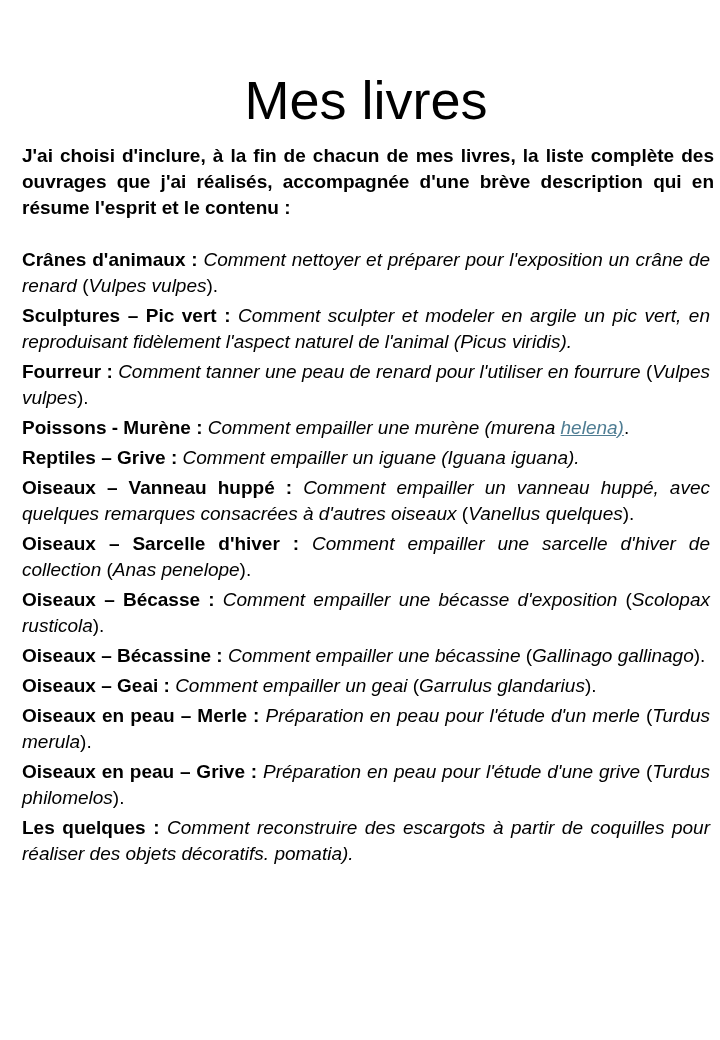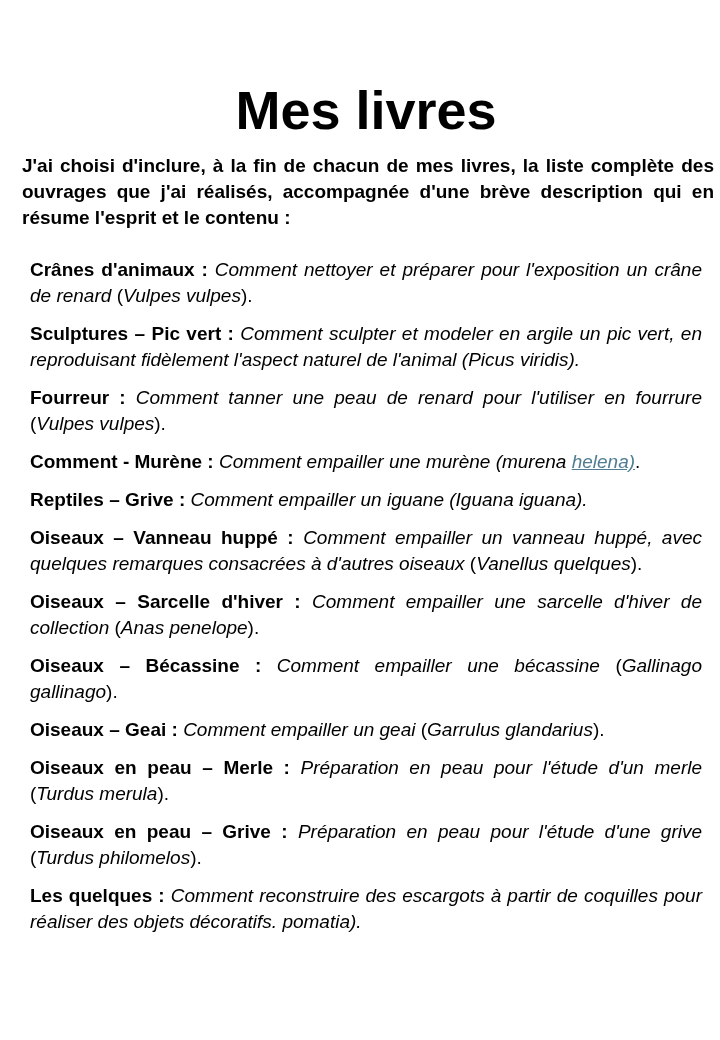--- a/index.html
+++ b/index.html
@@ -13,36 +13,36 @@
     overflow: hidden;
     font-family: "Liberation Sans", sans-serif;
     color: #000000;
   }
   .page {
     padding: 0 6px 0 18px;
     box-sizing: border-box;
     width: 720px;
   }
   h1.doc-title {
-    margin: 10px;
+    margin: 0;
     padding-top: 68px;
     text-align: center;
     font-size: 54px;
     line-height: 1.2;
-    font-weight: bold;
+    font-weight: normal;
   }
   p.intro {
     margin: 10px 0 26px 4px;
     font-weight: bold;
     font-size: 19px;
     line-height: 26px;
     text-align: justify;
   }
   #book-list p.item {
-    margin: 12px;
+    margin: 4px;
     font-size: 19px;
     line-height: 26px;
     text-align: justify;
   }
   .seg-b { font-weight: bold; font-style: normal; }
   .seg-i { font-style: italic; }
   .seg-r { font-style: normal; }
   .seg-link {
     font-style: italic;
     color: var(--link-color, #4f7d93);
@@ -55,23 +55,24 @@
 
 <div class="page">
   <h1 class="doc-title">Mes livres</h1>
 
   <p class="intro">J'ai choisi d'inclure, à la fin de chacun de mes livres, la liste complète des ouvrages que j'ai réalisés, accompagnée d'une brève description qui en résume l'esprit et le contenu :</p>
 
   <div id="book-list">
       <p class="item"><span class="seg-b">Crânes d'animaux : </span><span class="seg-i">Comment nettoyer et préparer pour l'exposition un crâne de renard </span><span class="seg-r">(</span><span class="seg-i">Vulpes vulpes</span><span class="seg-r">).</span></p>
       <p class="item"><span class="seg-b">Sculptures – Pic vert : </span><span class="seg-i">Comment sculpter et modeler en argile un pic vert, en reproduisant fidèlement l'aspect naturel de l'animal (Picus viridis).</span></p>
       <p class="item"><span class="seg-b">Fourreur : </span><span class="seg-i">Comment tanner une peau de renard pour l'utiliser en fourrure </span><span class="seg-r">(</span><span class="seg-i">Vulpes vulpes</span><span class="seg-r">).</span></p>
-      <p class="item"><span class="seg-b">Comment - Murène : </span><span class="seg-i">Comment empailler une murène (murena </span><span class="seg-link">helena)</span><span class="seg-r">.</span></p>
+      <p class="item"><span class="seg-b">Poissons - Murène : </span><span class="seg-i">Comment empailler une murène (murena </span><span class="seg-link">helena)</span><span class="seg-r">.</span></p>
       <p class="item"><span class="seg-b">Reptiles – Grive : </span><span class="seg-i">Comment empailler un iguane (Iguana iguana).</span></p>
       <p class="item"><span class="seg-b">Oiseaux – Vanneau huppé : </span><span class="seg-i">Comment empailler un vanneau huppé, avec quelques remarques consacrées à d'autres oiseaux </span><span class="seg-r">(</span><span class="seg-i">Vanellus quelques</span><span class="seg-r">).</span></p>
       <p class="item"><span class="seg-b">Oiseaux – Sarcelle d'hiver : </span><span class="seg-i">Comment empailler une sarcelle d'hiver de collection </span><span class="seg-r">(</span><span class="seg-i">Anas penelope</span><span class="seg-r">).</span></p>
+      <p class="item"><span class="seg-b">Oiseaux – Bécasse : </span><span class="seg-i">Comment empailler une bécasse d'exposition </span><span class="seg-r">(</span><span class="seg-i">Scolopax rusticola</span><span class="seg-r">).</span></p>
       <p class="item"><span class="seg-b">Oiseaux – Bécassine : </span><span class="seg-i">Comment empailler une bécassine </span><span class="seg-r">(</span><span class="seg-i">Gallinago gallinago</span><span class="seg-r">).</span></p>
       <p class="item"><span class="seg-b">Oiseaux – Geai : </span><span class="seg-i">Comment empailler un geai </span><span class="seg-r">(</span><span class="seg-i">Garrulus glandarius</span><span class="seg-r">).</span></p>
       <p class="item"><span class="seg-b">Oiseaux en peau – Merle : </span><span class="seg-i">Préparation en peau pour l'étude d'un merle </span><span class="seg-r">(</span><span class="seg-i">Turdus merula</span><span class="seg-r">).</span></p>
       <p class="item"><span class="seg-b">Oiseaux en peau – Grive : </span><span class="seg-i">Préparation en peau pour l'étude d'une grive </span><span class="seg-r">(</span><span class="seg-i">Turdus philomelos</span><span class="seg-r">).</span></p>
       <p class="item"><span class="seg-b">Les quelques : </span><span class="seg-i">Comment reconstruire des escargots à partir de coquilles pour réaliser des objets décoratifs. pomatia).</span></p>
     </div>
 </div>
 
 </body></html>

